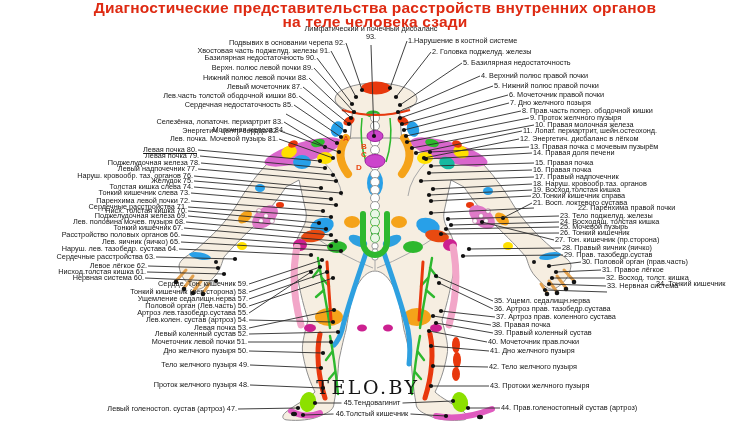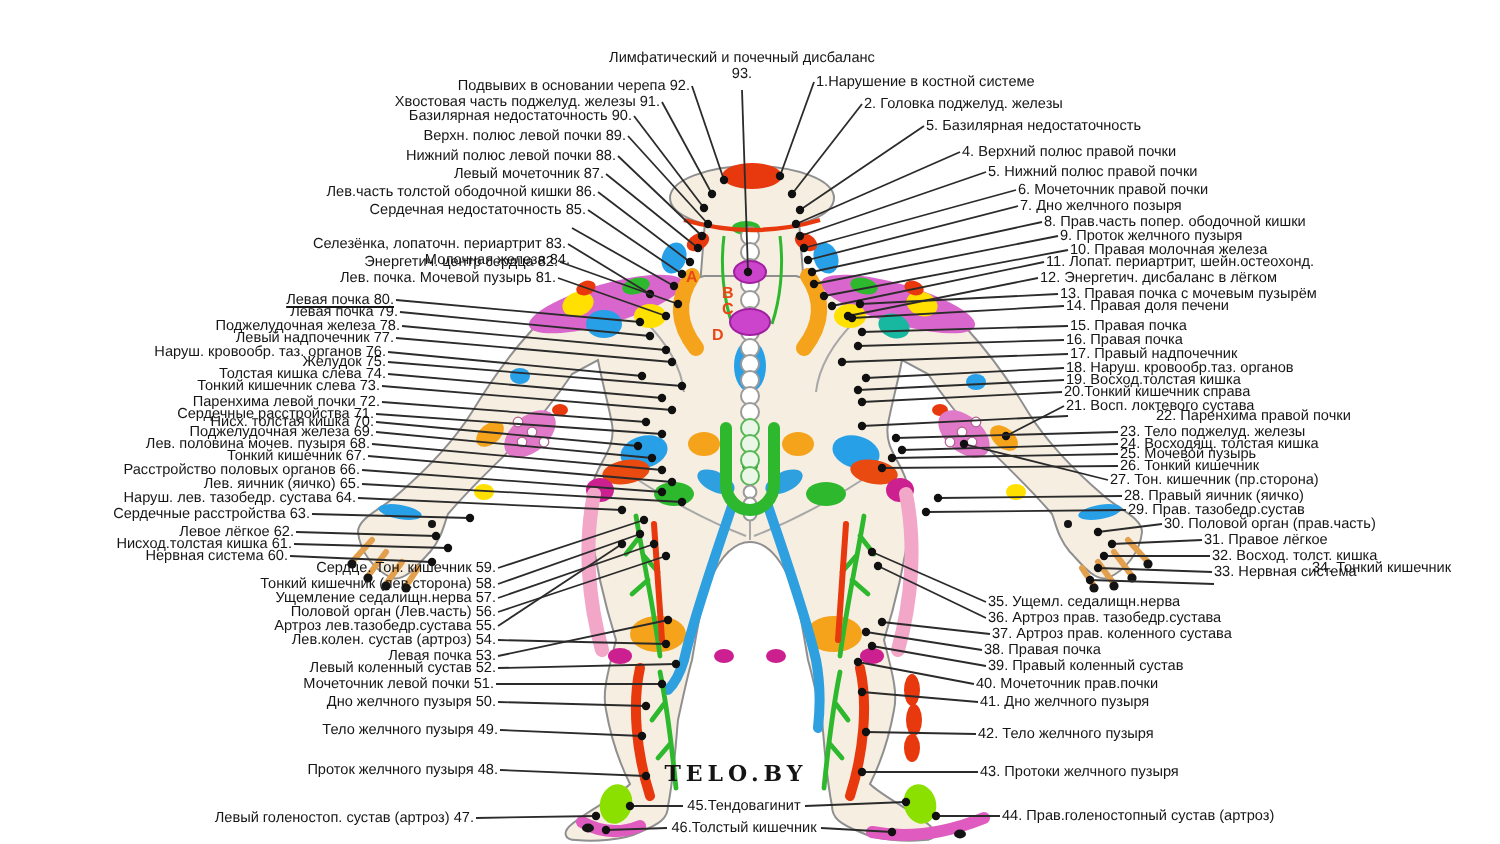--- a/index.html
+++ b/index.html
@@ -12,21 +12,21 @@
   .lbl{position:absolute;font-size:7.3px;line-height:8px;color:#161616;white-space:nowrap;
        transform:translateY(-50%)}
   .lbl.right-col{text-align:left}
   .lbl.center{transform:translate(-50%,-50%);text-align:center}
   #title{position:absolute;top:1px;left:0;width:100%;text-align:center;z-index:4;
          color:#de2a12;font-weight:bold;font-size:15.5px;line-height:14px;letter-spacing:.2px}
   #top-label{position:absolute;left:371px;top:25px;transform:translateX(-50%);z-index:3;
              font-size:7.3px;line-height:8px;color:#161616;white-space:nowrap;text-align:center}
   #top-label .num{text-align:center}
   #watermark{position:absolute;left:368px;top:387px;transform:translate(-50%,-50%);z-index:3;
-             font-family:"DejaVu Serif",serif;font-weight:bold;font-size:11px;
+             font-family:"DejaVu Serif",serif;font-weight:normal;font-size:19px;
              letter-spacing:2.5px;color:#141414}
   .skin{fill:#f6eee1;stroke:#8f8f8f;stroke-width:1}
   .thin{fill:none;stroke:#a8a8a8;stroke-width:1}
   .spine-letter{font-family:"Liberation Sans",sans-serif;font-weight:bold;font-size:8px;fill:#e84815}
   .leader{stroke:#2b2b2b;stroke-width:.9}
 </style>
 </head>
 <body>
 
 <div id="diagram">
@@ -548,20 +548,24 @@
       <div class="lbl right-col" style="top: 333px; left: 494px;">39. Правый коленный сустав</div>
       <div class="lbl right-col" style="top: 342px; left: 488px;">40. Мочеточник прав.почки</div>
       <div class="lbl right-col" style="top: 351px; left: 490px;">41. Дно желчного пузыря</div>
       <div class="lbl right-col" style="top: 367px; left: 489px;">42. Тело желчного пузыря</div>
       <div class="lbl right-col" style="top: 386px; left: 490px;">43. Протоки желчного пузыря</div>
       <div class="lbl right-col" style="top: 408px; left: 501px;">44. Прав.голеностопный сустав (артроз)</div>
       <div class="lbl center" style="top: 403px; left: 372px;">45.Тендовагинит</div>
       <div class="lbl center" style="top: 414px; left: 372px;">46.Толстый кишечник</div>
     </div>
 
+  <div id="title">
+    <div>Диагностические представительства расстройств внутренних органов</div>
+    <div>на теле человека сзади</div>
+  </div>
 
   <div id="top-label">
     <div>Лимфатический и почечный дисбаланс</div>
     <div class="num">93.</div>
   </div>
 
   <div id="watermark">TELO.BY</div>
 </div>
 
 </body></html>

